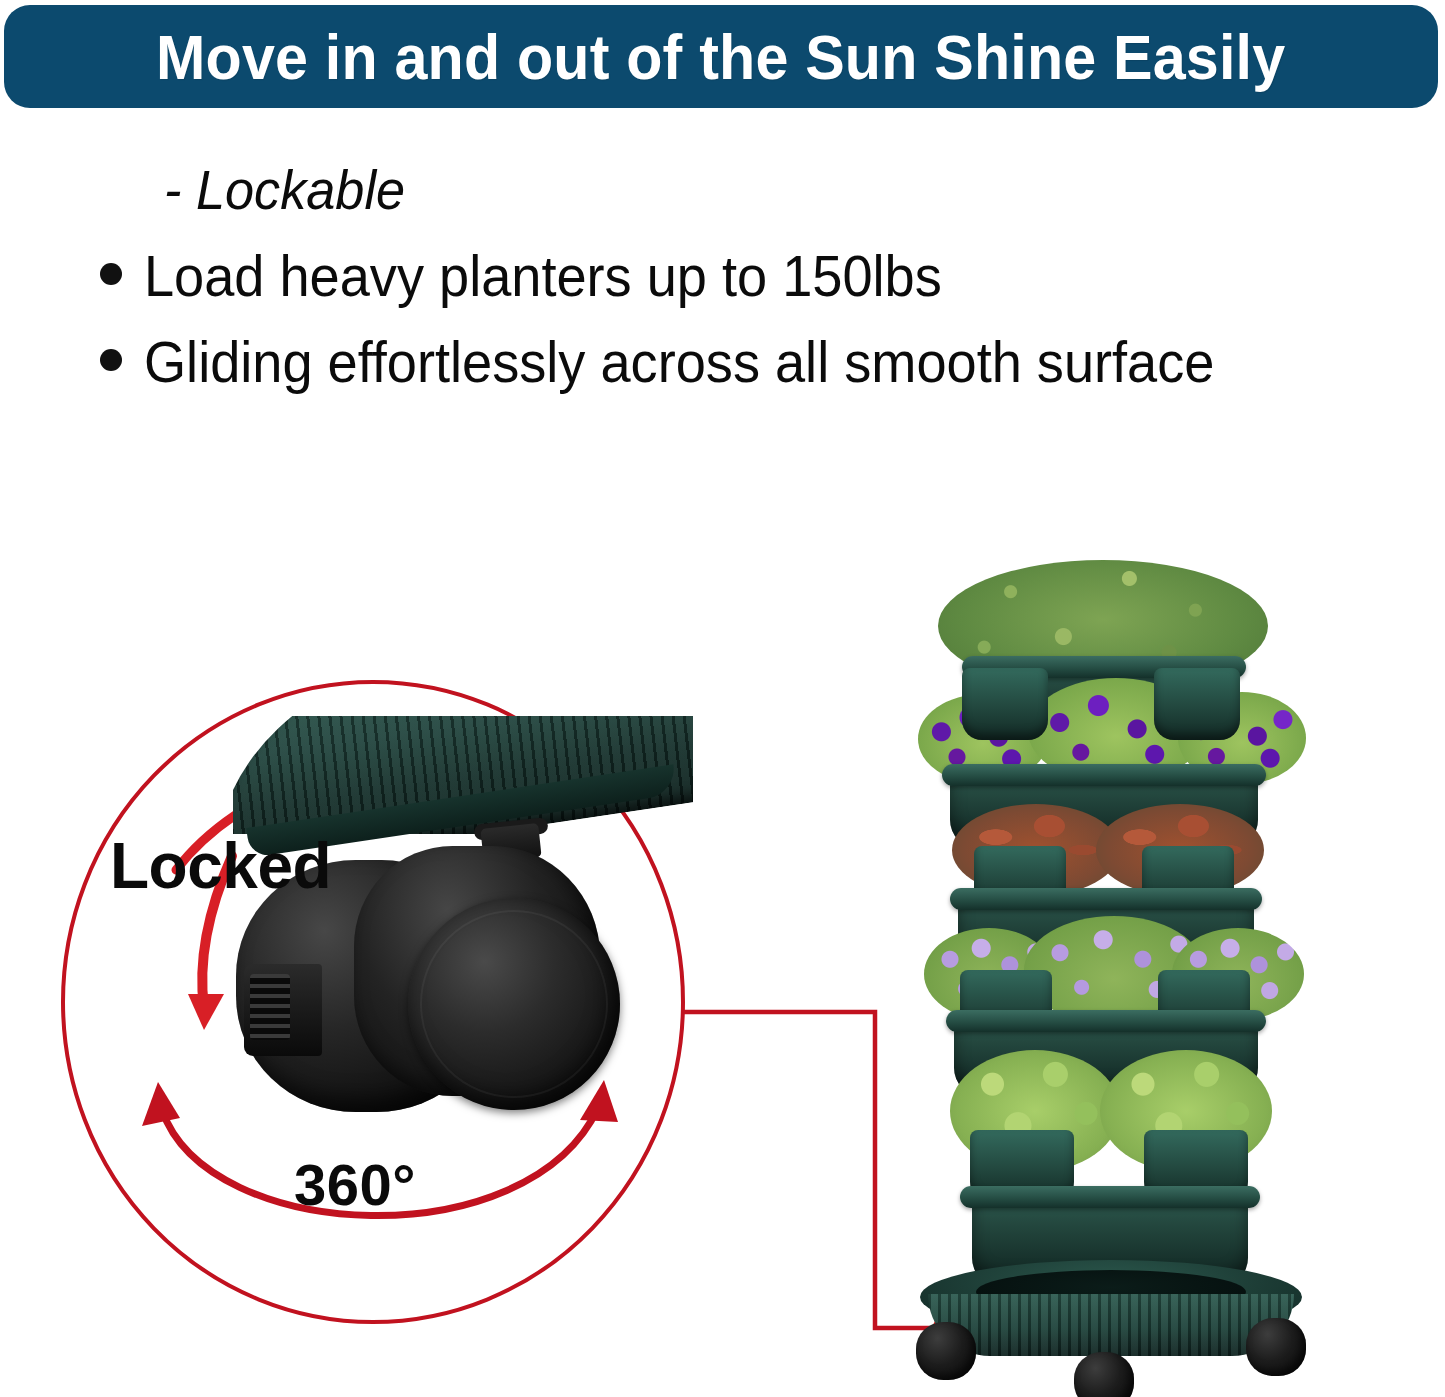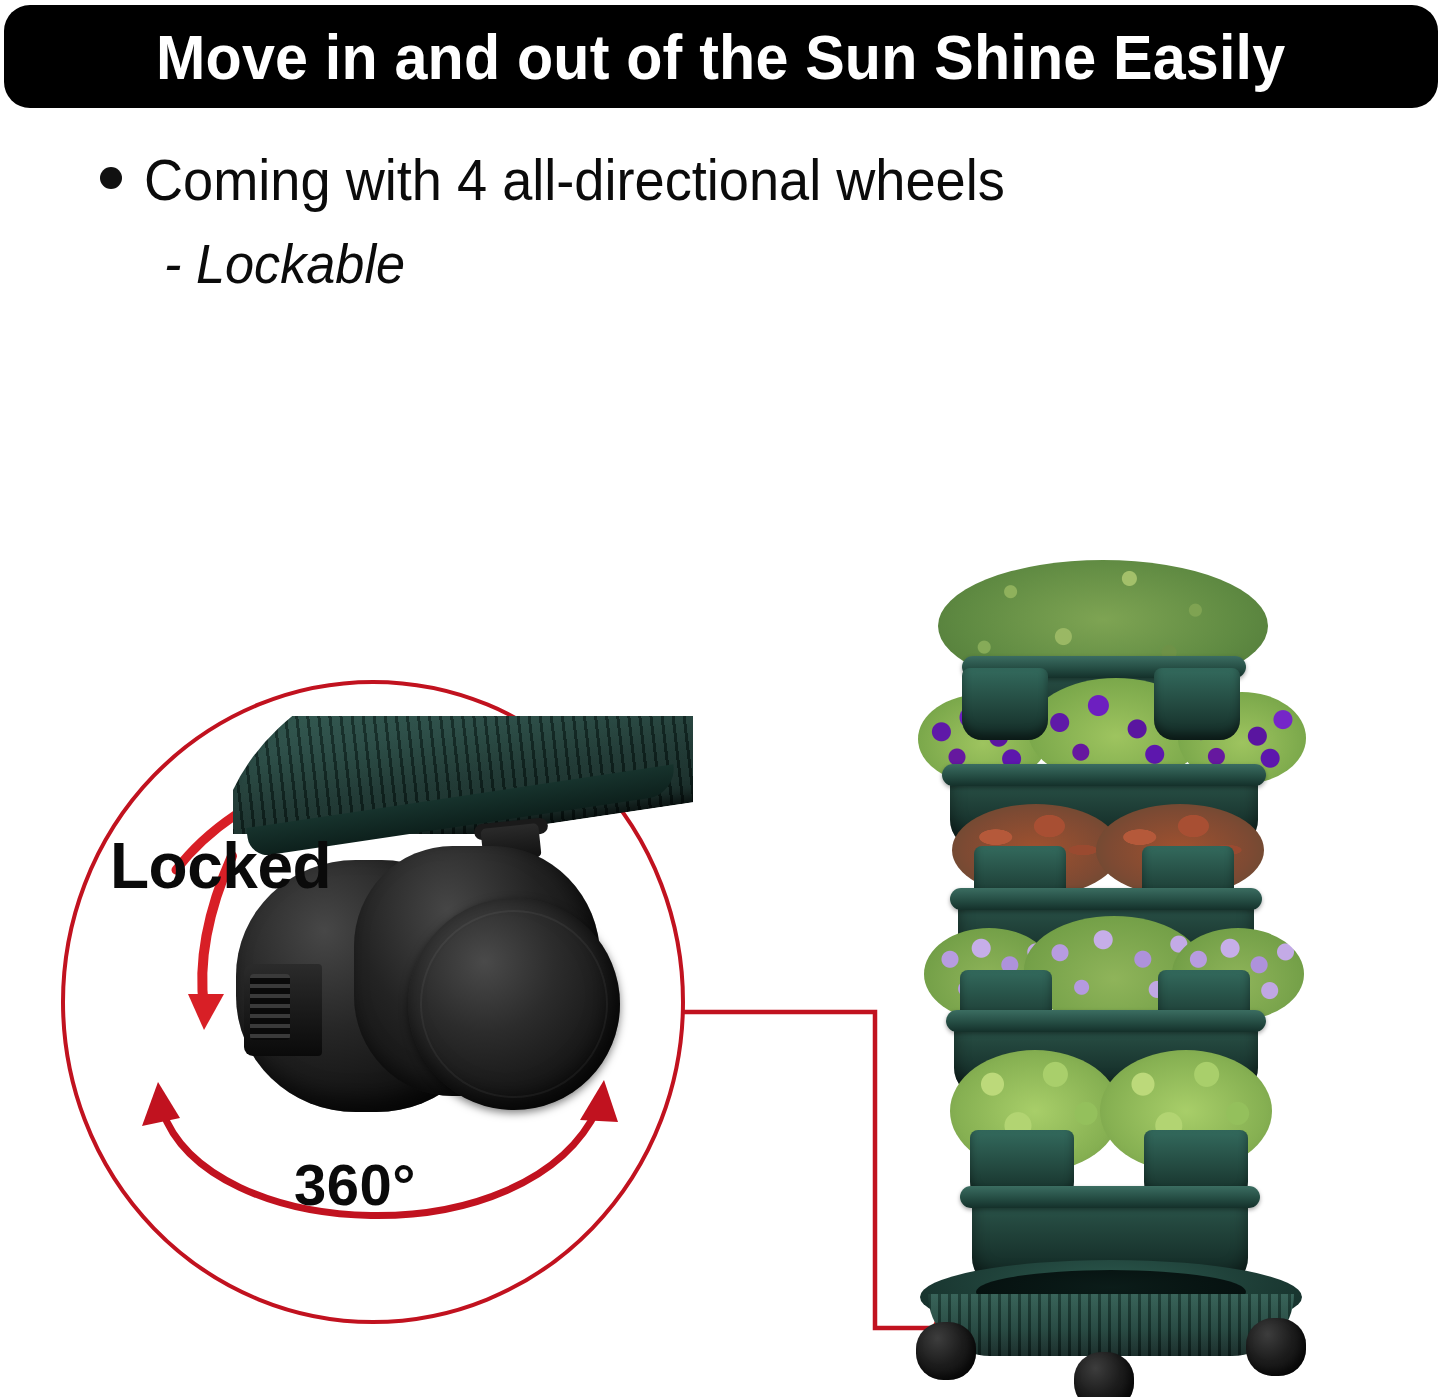--- a/index.html
+++ b/index.html
@@ -1,21 +1,21 @@
 <!DOCTYPE html>
 <html><head>
 <meta charset="utf-8">
 <style>
   html,body{margin:0;padding:0;background:#fff;}
   body{width:1445px;height:1397px;position:relative;overflow:hidden;
        font-family:"Liberation Sans","DejaVu Sans",sans-serif;}
 
   
   #banner{position:absolute;left:4px;top:5px;width:1434px;height:103px;
-          background:#000000;border-radius:26px;
+          background:#0c4a6e;border-radius:26px;
           display:flex;align-items:center;justify-content:center;}
   #banner-title{color:#ffffff;font-size:63px;font-weight:bold;letter-spacing:.2px;
                 transform:scaleX(.94);white-space:nowrap;
                 text-shadow:1px 1px 1px rgba(0,0,0,.10);}
 
   
   #features{position:absolute;left:100px;top:143px;width:1340px;}
   .frow{display:flex;align-items:flex-start;color:#0b0b0b;}
   .dot{width:22px;height:22px;border-radius:50%;background:#111;
        flex:0 0 22px;margin-top:24px;margin-right:22px;}
@@ -153,31 +153,35 @@
 </style>
 </head>
 <body>
 
 <div id="banner">
   <div id="banner-title">Move in and out of the Sun Shine Easily</div>
 </div>
 
 <div id="features">
 
-  <div class="frow r0">
-    <div class="dot"></div>
-    <div class="ftxt">Coming with 4 all-directional wheels</div>
-  </div>
 
 
   <div class="frow r2 sub">
     <div class="ftxt">- Lockable</div>
   </div>
 
-
+  <div class="frow r3">
+    <div class="dot"></div>
+    <div class="ftxt">Load heavy planters up to 150lbs</div>
+  </div>
+
+  <div class="frow r4">
+    <div class="dot"></div>
+    <div class="ftxt">Gliding effortlessly across all smooth surface</div>
+  </div>
 
 </div>
 
 <div id="callout">
 
   <svg id="circle-ring" viewBox="0 0 630 648">
     <ellipse cx="315" cy="324" rx="310" ry="320" fill="none" stroke="#c1121f" stroke-width="4"></ellipse>
 
     <g>
       <path d="M118,192 C150,150 200,118 248,102" fill="none" stroke="#d81f26" stroke-width="9" stroke-linecap="round"></path>

